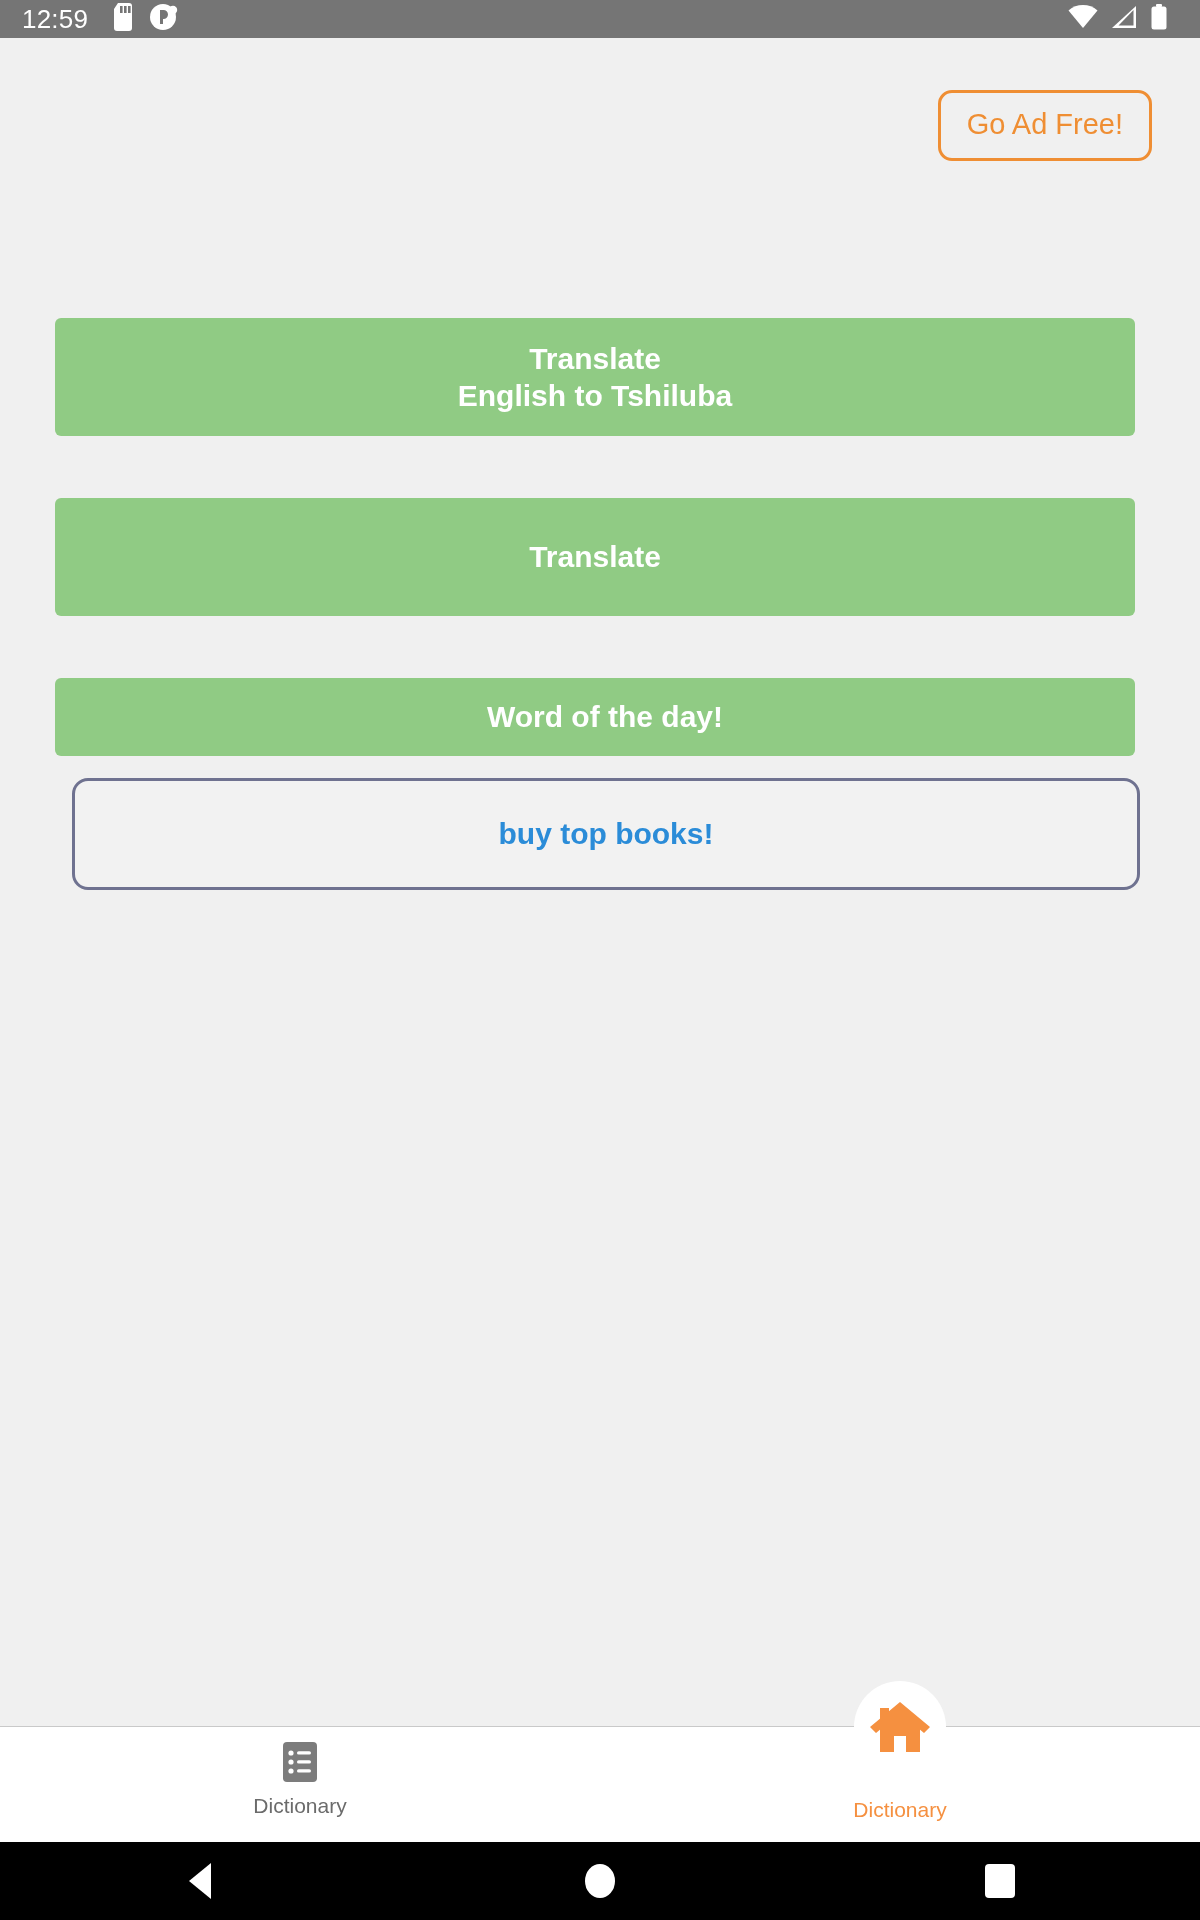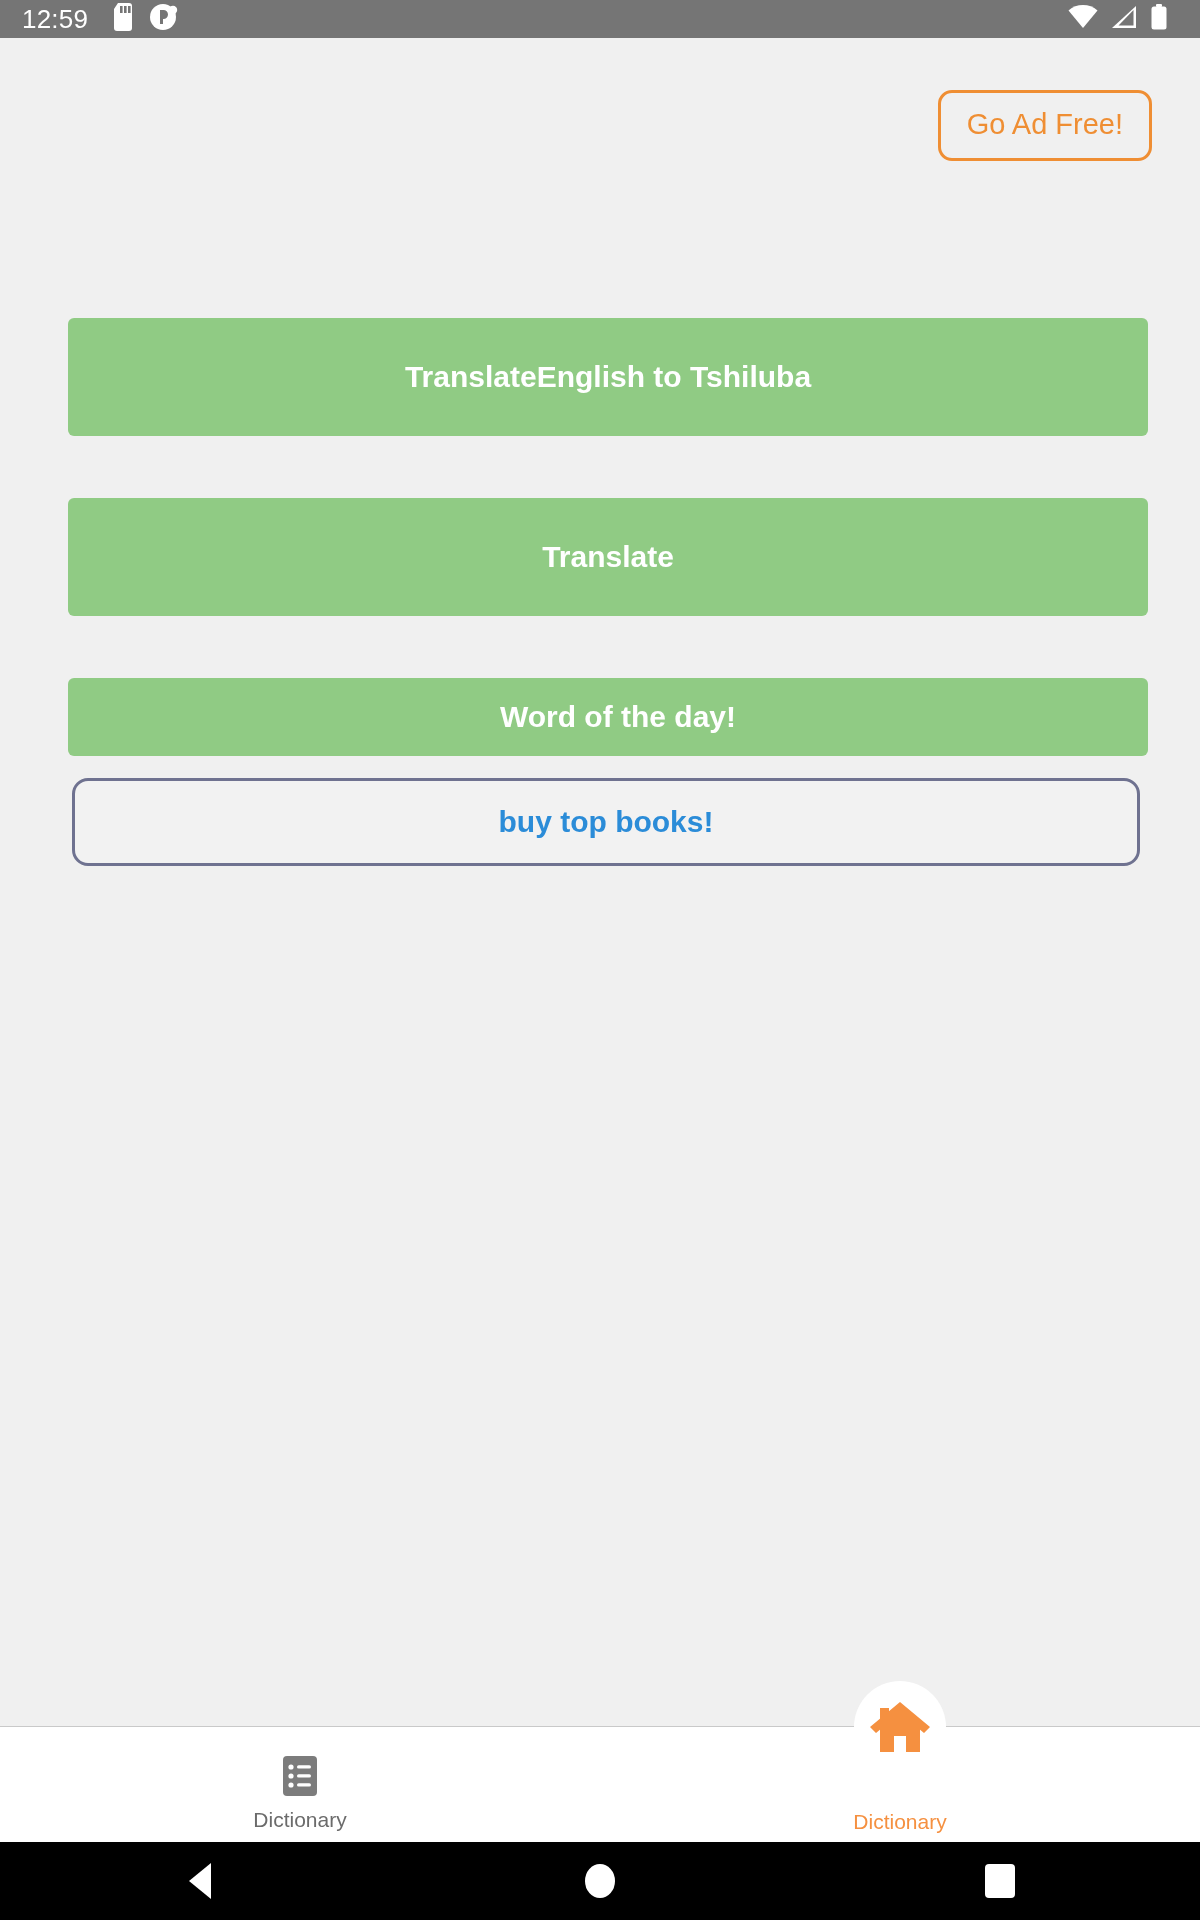--- a/index.html
+++ b/index.html
@@ -30,49 +30,49 @@
     background:transparent;
     padding:17px 26px 19px 26px;
     color:#ef8e33; font-size:29px; font-weight:400;
     line-height:1; white-space:nowrap; cursor:pointer;
   }
 
   
   .content { position:absolute; top:0; left:0; width:1200px; }
 
   .gbtn {
-    position:absolute; left:68px; width:1080px;
+    position:absolute; left:55px; width:1080px;
     background:#90cb84; border:none; border-radius:6px;
     color:#ffffff; font-size:30px; font-weight:bold;
     line-height:1.25; text-align:center; cursor:pointer;
-    display:flex; flex-direction:row; align-items:center; justify-content:center;
+    display:flex; flex-direction:column; align-items:center; justify-content:center;
     font-family:"Liberation Sans", sans-serif;
   }
   #btn-en-tsh { top:318px;  height:118px; }
   #btn-tsh-en { top:498px;  height:118px; }
   #btn-wotd   { top:678px;  height:78px;padding-left:20px;  }
 
   .obtn {
-    position:absolute; left:72px; top:778px; width:1068px; height:88px;
+    position:absolute; left:72px; top:778px; width:1068px; height:112px;
     background:#f2f2f2; border:3px solid #6f7290; border-radius:16px;
     color:#2b8cd8; font-size:30px; font-weight:bold;
     display:flex; align-items:center; justify-content:center;
     cursor:pointer; font-family:"Liberation Sans", sans-serif;
   }
 
   
   .bottomnav {
     position:absolute; left:0; bottom:78px; width:1200px; height:116px;
     background:#ffffff; border-top:1px solid #c9c9c9;
     display:flex; align-items:flex-start;
   }
   .navitem {
     flex:1 1 0; height:116px; position:relative;
     display:flex; flex-direction:column; align-items:center;
-    justify-content:center; padding-top:14px; cursor:pointer;
+    justify-content:flex-start; padding-top:14px; cursor:pointer;
   }
   .navitem .nav-ico { height:42px; display:flex; align-items:center; justify-content:center; }
   .navitem .nav-lbl { margin-top:12px; font-size:21px; color:#6b6b6b; line-height:1; }
   .navitem.active .nav-lbl { color:#f59040; }
 
   
   .center-bubble {
     position:absolute; left:50%; top:-46px; transform:translateX(-50%);
     width:92px; height:92px; border-radius:50%;
     background:#ffffff; z-index:2;

